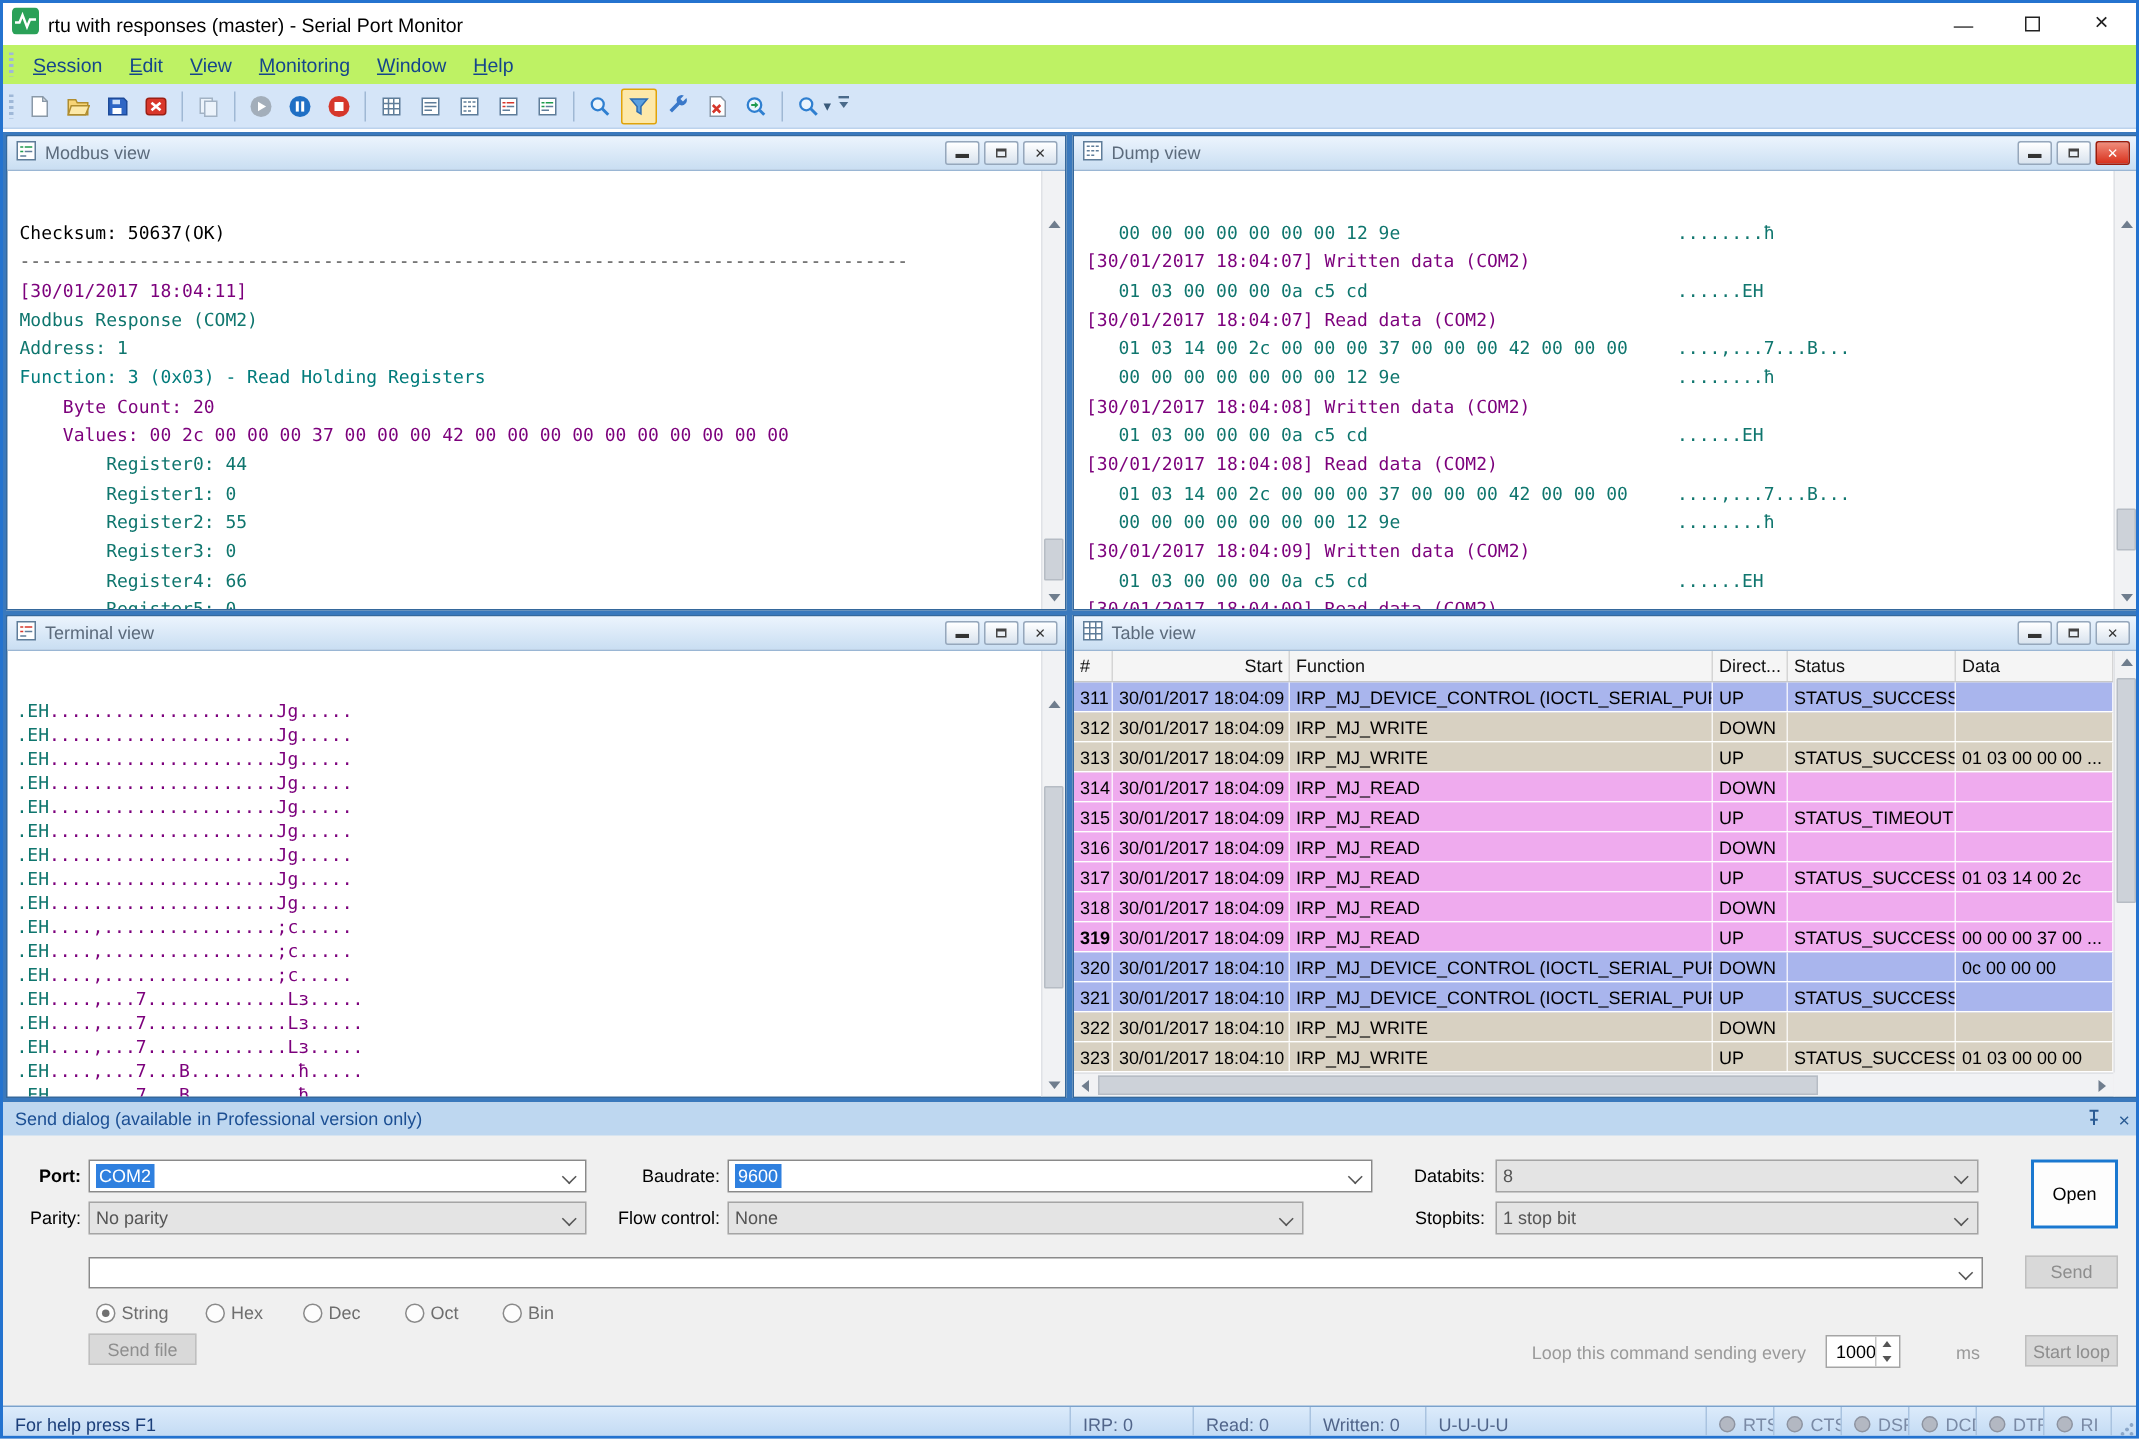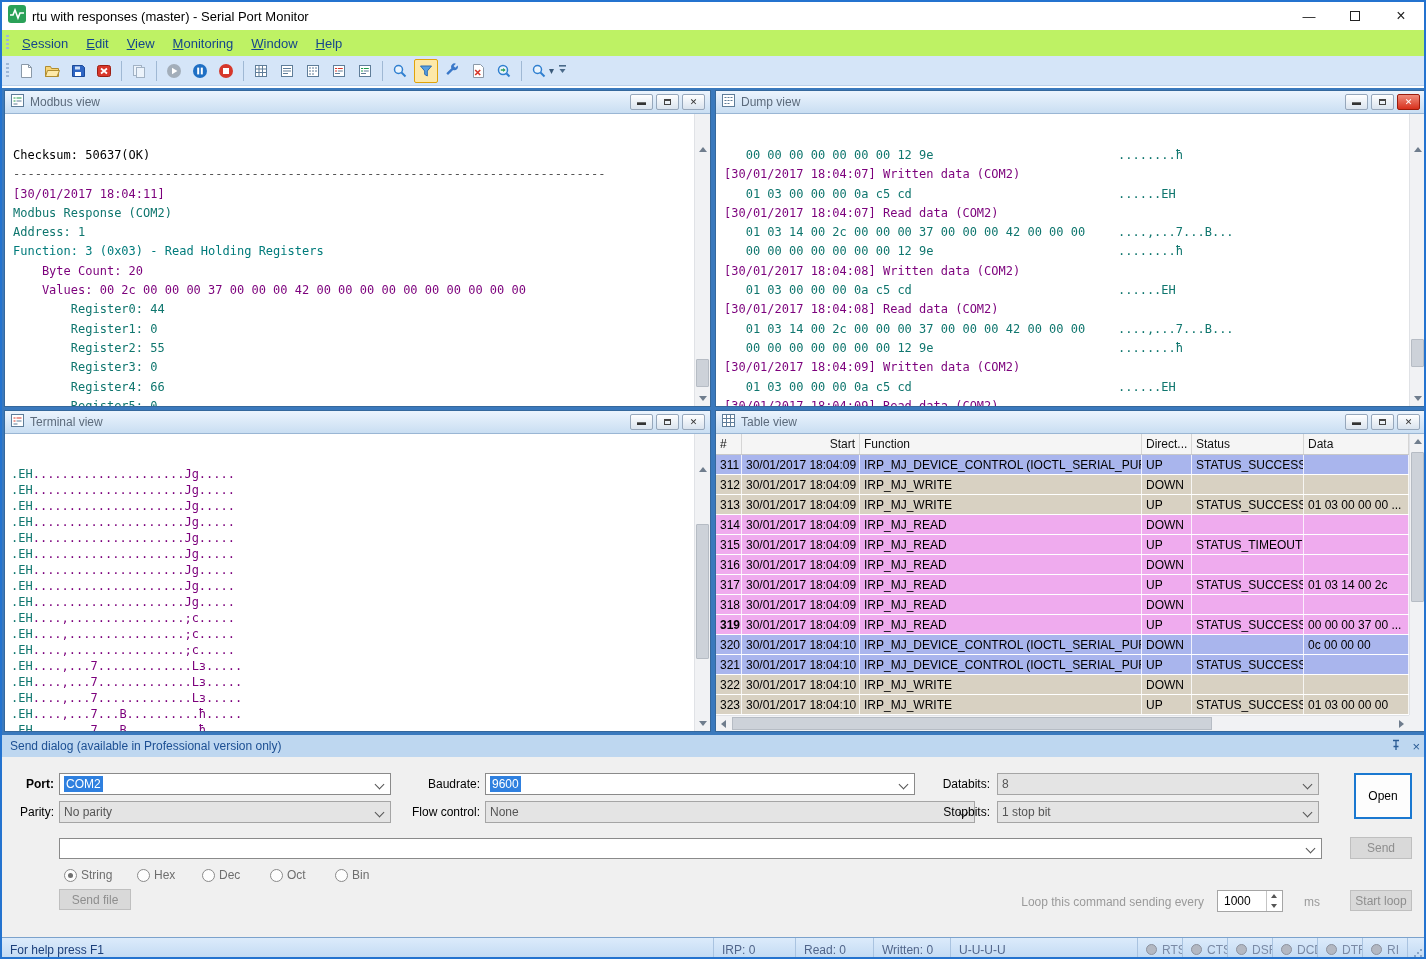--- a/index.html
+++ b/index.html
@@ -69,21 +69,21 @@
   .combo { position:absolute; height:22px; border:1px solid #8a8a8a; background:#fff; font-size:12px; display:flex; align-items:center; padding-left:4px; }
   .combo.gray { background:#e4e4e4; border-color:#a5a5a5; }
   .combo .sel { background:#2f80df; color:#fff; padding:1px 2px; }
   .chev { position:absolute; right:7px; top:7px; width:7px; height:7px; border-left:1px solid #555; border-bottom:1px solid #555; transform:rotate(-45deg); }
   .btn { position:absolute; font-size:12px; display:flex; align-items:center; justify-content:center; }
   .btn.primary { background:#fdfdfd; border:2px solid #1a78d0; color:#000; }
   .btn.disabled { background:#d9d9d9; border:1px solid #bfbfbf; color:#8e8e8e; }
   .radio { position:absolute; display:flex; align-items:center; gap:4px; font-size:12px; color:#6e6e6e; }
   .rdot { width:13px; height:13px; border:1px solid #8a8a8a; border-radius:50%; background:#fdfdfd; position:relative; }
   .rdot.on::after { content:""; position:absolute; left:3px; top:3px; width:5px; height:5px; border-radius:50%; background:#707070; }
-  .spinner { position:absolute; width:66px; height:22px; border:1px solid #a5a5a5; background:#fff; font-size:12px; padding:3px 0 0 6px; }
+  .spinner { position:absolute; width:50px; height:22px; border:1px solid #a5a5a5; background:#fff; font-size:12px; padding:3px 0 0 6px; }
   .spin-btns { position:absolute; right:0; top:0; width:16px; height:20px; border-left:1px solid #c5c5c5; }
   .spin-up { position:absolute; left:4px; top:3px; width:0; height:0; border-left:3.5px solid transparent; border-right:3.5px solid transparent; border-bottom:4px solid #555; }
   .spin-down { position:absolute; left:4px; bottom:3px; width:0; height:0; border-left:3.5px solid transparent; border-right:3.5px solid transparent; border-top:4px solid #555; }
 
   
   .statusbar { position:absolute; top:935px; left:0; width:1426px; height:24px; background:linear-gradient(#dcebfb,#bfd8f2); border-top:1px solid #7ba2cc; display:flex; align-items:stretch; font-size:12px; color:#51658a; }
   .sb-seg { display:flex; align-items:center; padding:0 8px; border-right:1px solid #a9c3e0; overflow:hidden; white-space:nowrap; }
   .led { width:11px; height:11px; border-radius:50%; background:#b3b8c2; border:1px solid #8d93a0; margin-right:5px; flex:0 0 11px; }
   .sb-grip { width:18px; display:flex; align-items:flex-end; justify-content:flex-end; }
   .grip-dots { width:10px; height:10px; margin:0 3px 3px 0;
@@ -518,21 +518,21 @@
         <span class="chev"></span>
       </div>
 
     <span class="sd-label" style="left:0px;top:70px;width:52px;">Parity:</span>
     <div class="combo gray" style="left:57px;top:66px;width:332px;">
         <span>No parity</span>
         <span class="chev"></span>
       </div>
 
     <span class="sd-label" style="left:400px;top:70px;width:78px;">Flow control:</span>
-    <div class="combo gray" style="left:483px;top:66px;width:490px;">
+    <div class="combo gray" style="left:483px;top:66px;width:384px;">
         <span>None</span>
         <span class="chev"></span>
       </div>
 
     <span class="sd-label" style="left:910px;top:70px;width:78px;">Stopbits:</span>
     <div class="combo gray" style="left:995px;top:66px;width:322px;">
         <span>1 stop bit</span>
         <span class="chev"></span>
       </div>
 

